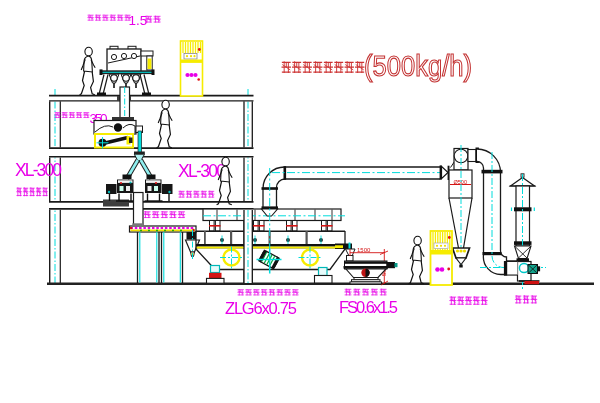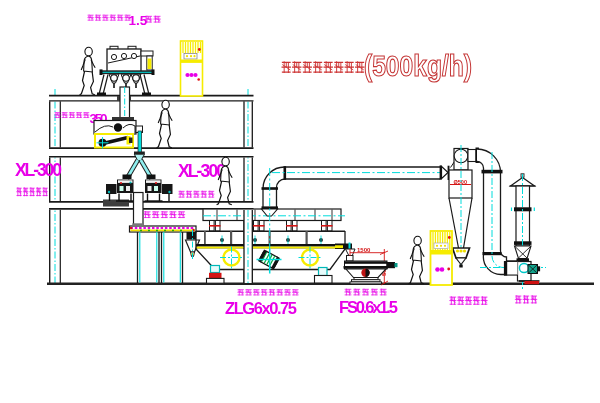--- a/index.html
+++ b/index.html
@@ -1,16 +1,16 @@
 <!DOCTYPE html>
 <html><head>
 <meta charset="utf-8">
 <style>
 html,body{margin:0;padding:0;background:#fff;}
-#stage{position:relative;width:600px;height:334px;background:#ffffff;overflow:hidden;font-family:"Liberation Sans",sans-serif;font-weight:bold;}
+#stage{position:relative;width:600px;height:334px;background:#ffffff;overflow:hidden;font-family:"Liberation Sans",sans-serif;}
 svg{position:absolute;left:0;top:0;}
 </style>
 </head>
 <body>
 <div id="stage">
 <svg width="600" height="403" viewBox="0 0 600 403">
 <defs>
 
 <g id="person">
 <ellipse cx="10.6" cy="4.6" rx="3.7" ry="4.4" fill="#fff" stroke="#111" stroke-width="1.1"></ellipse>

